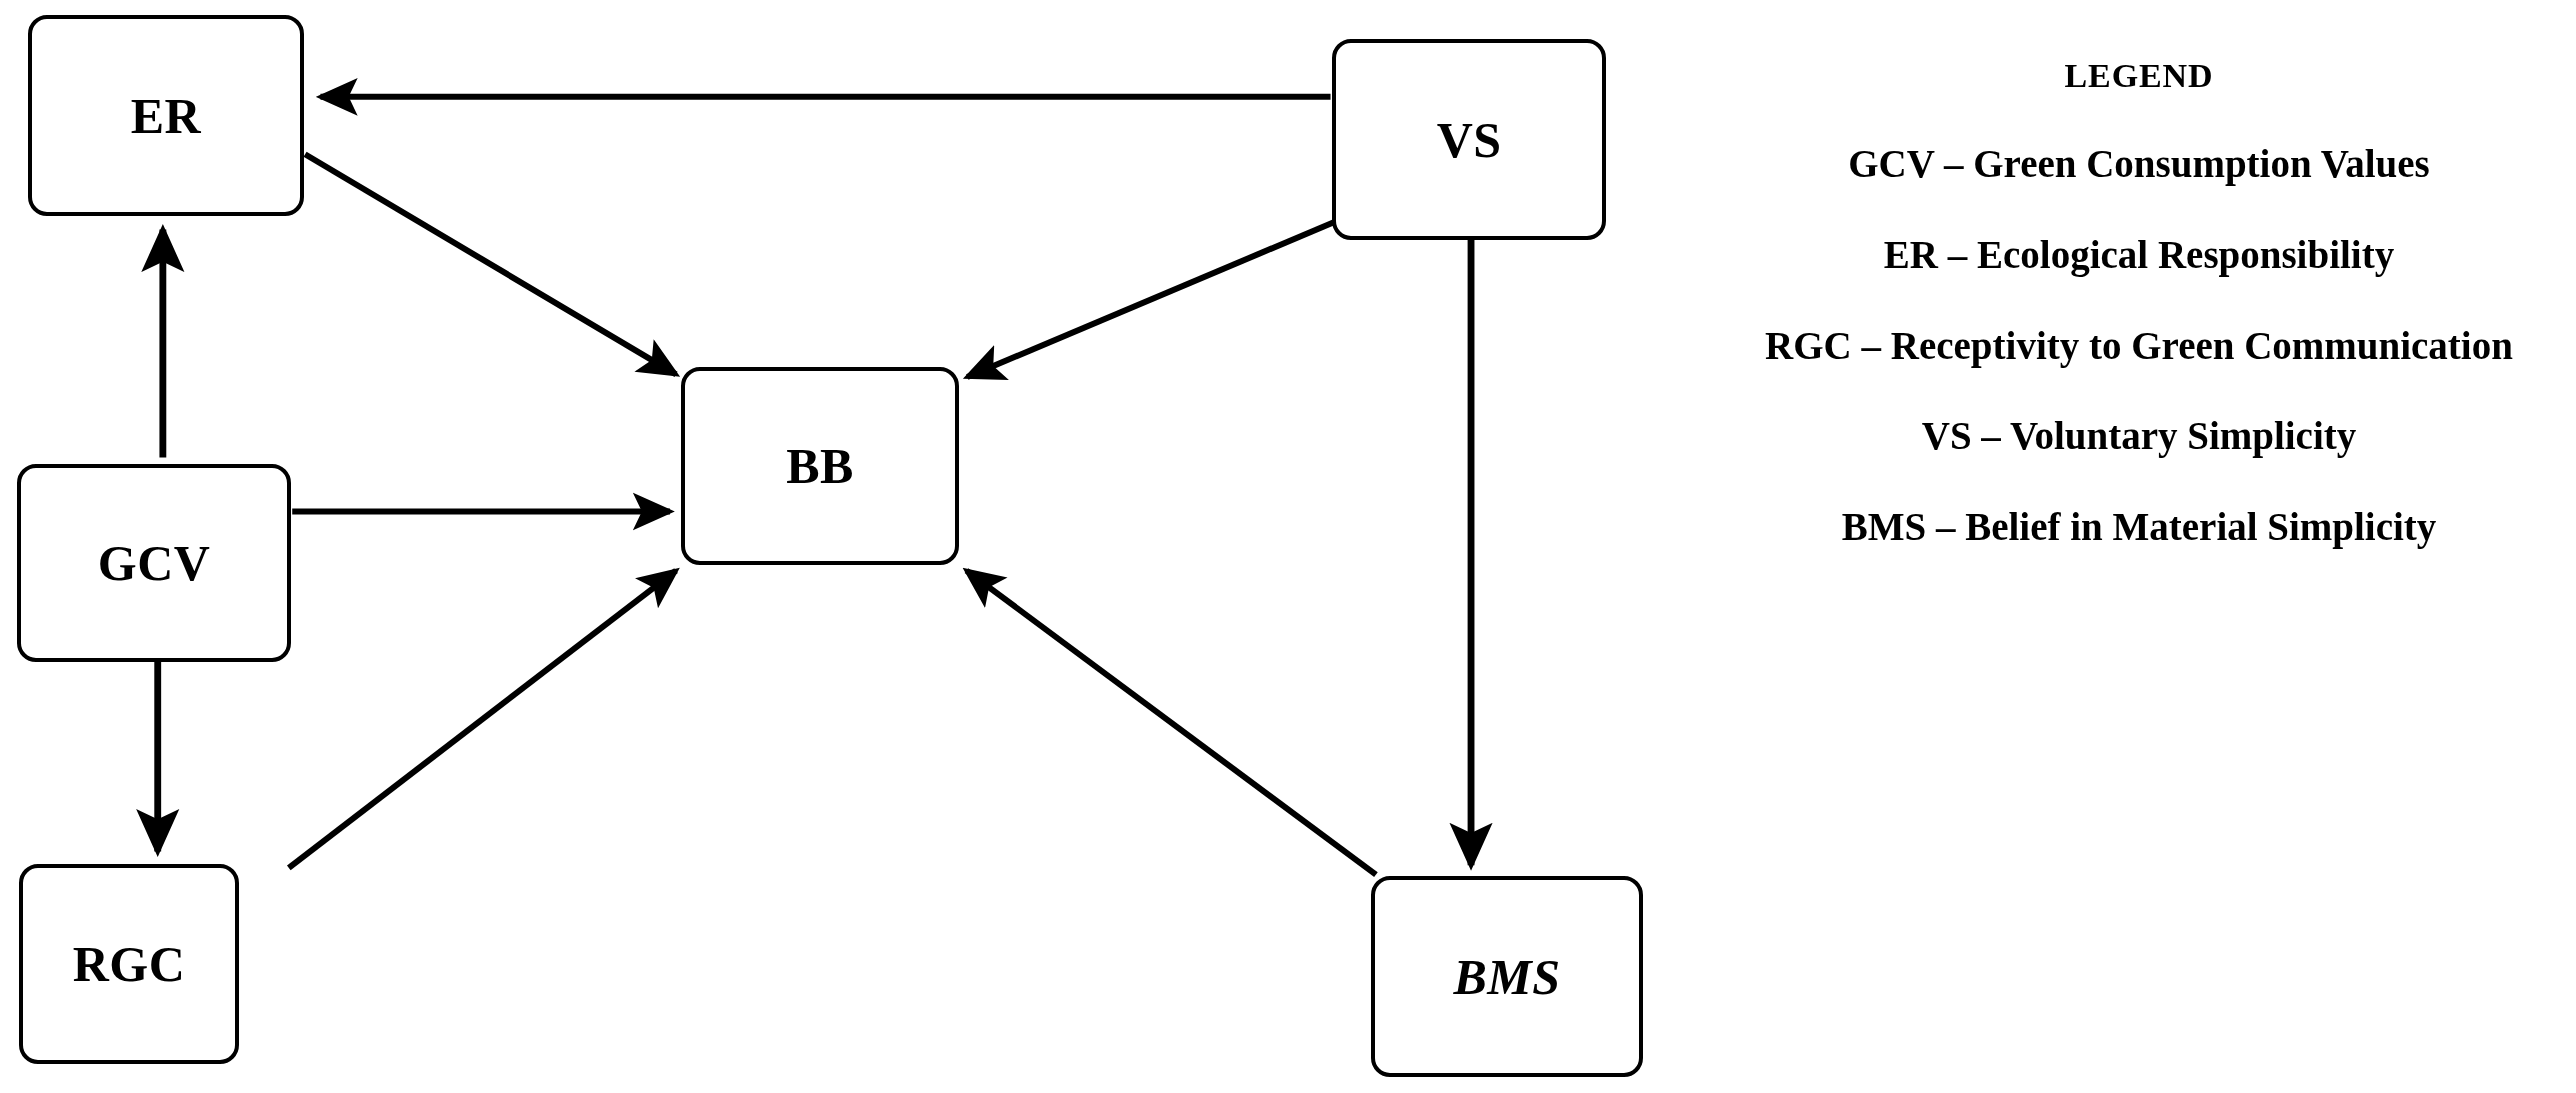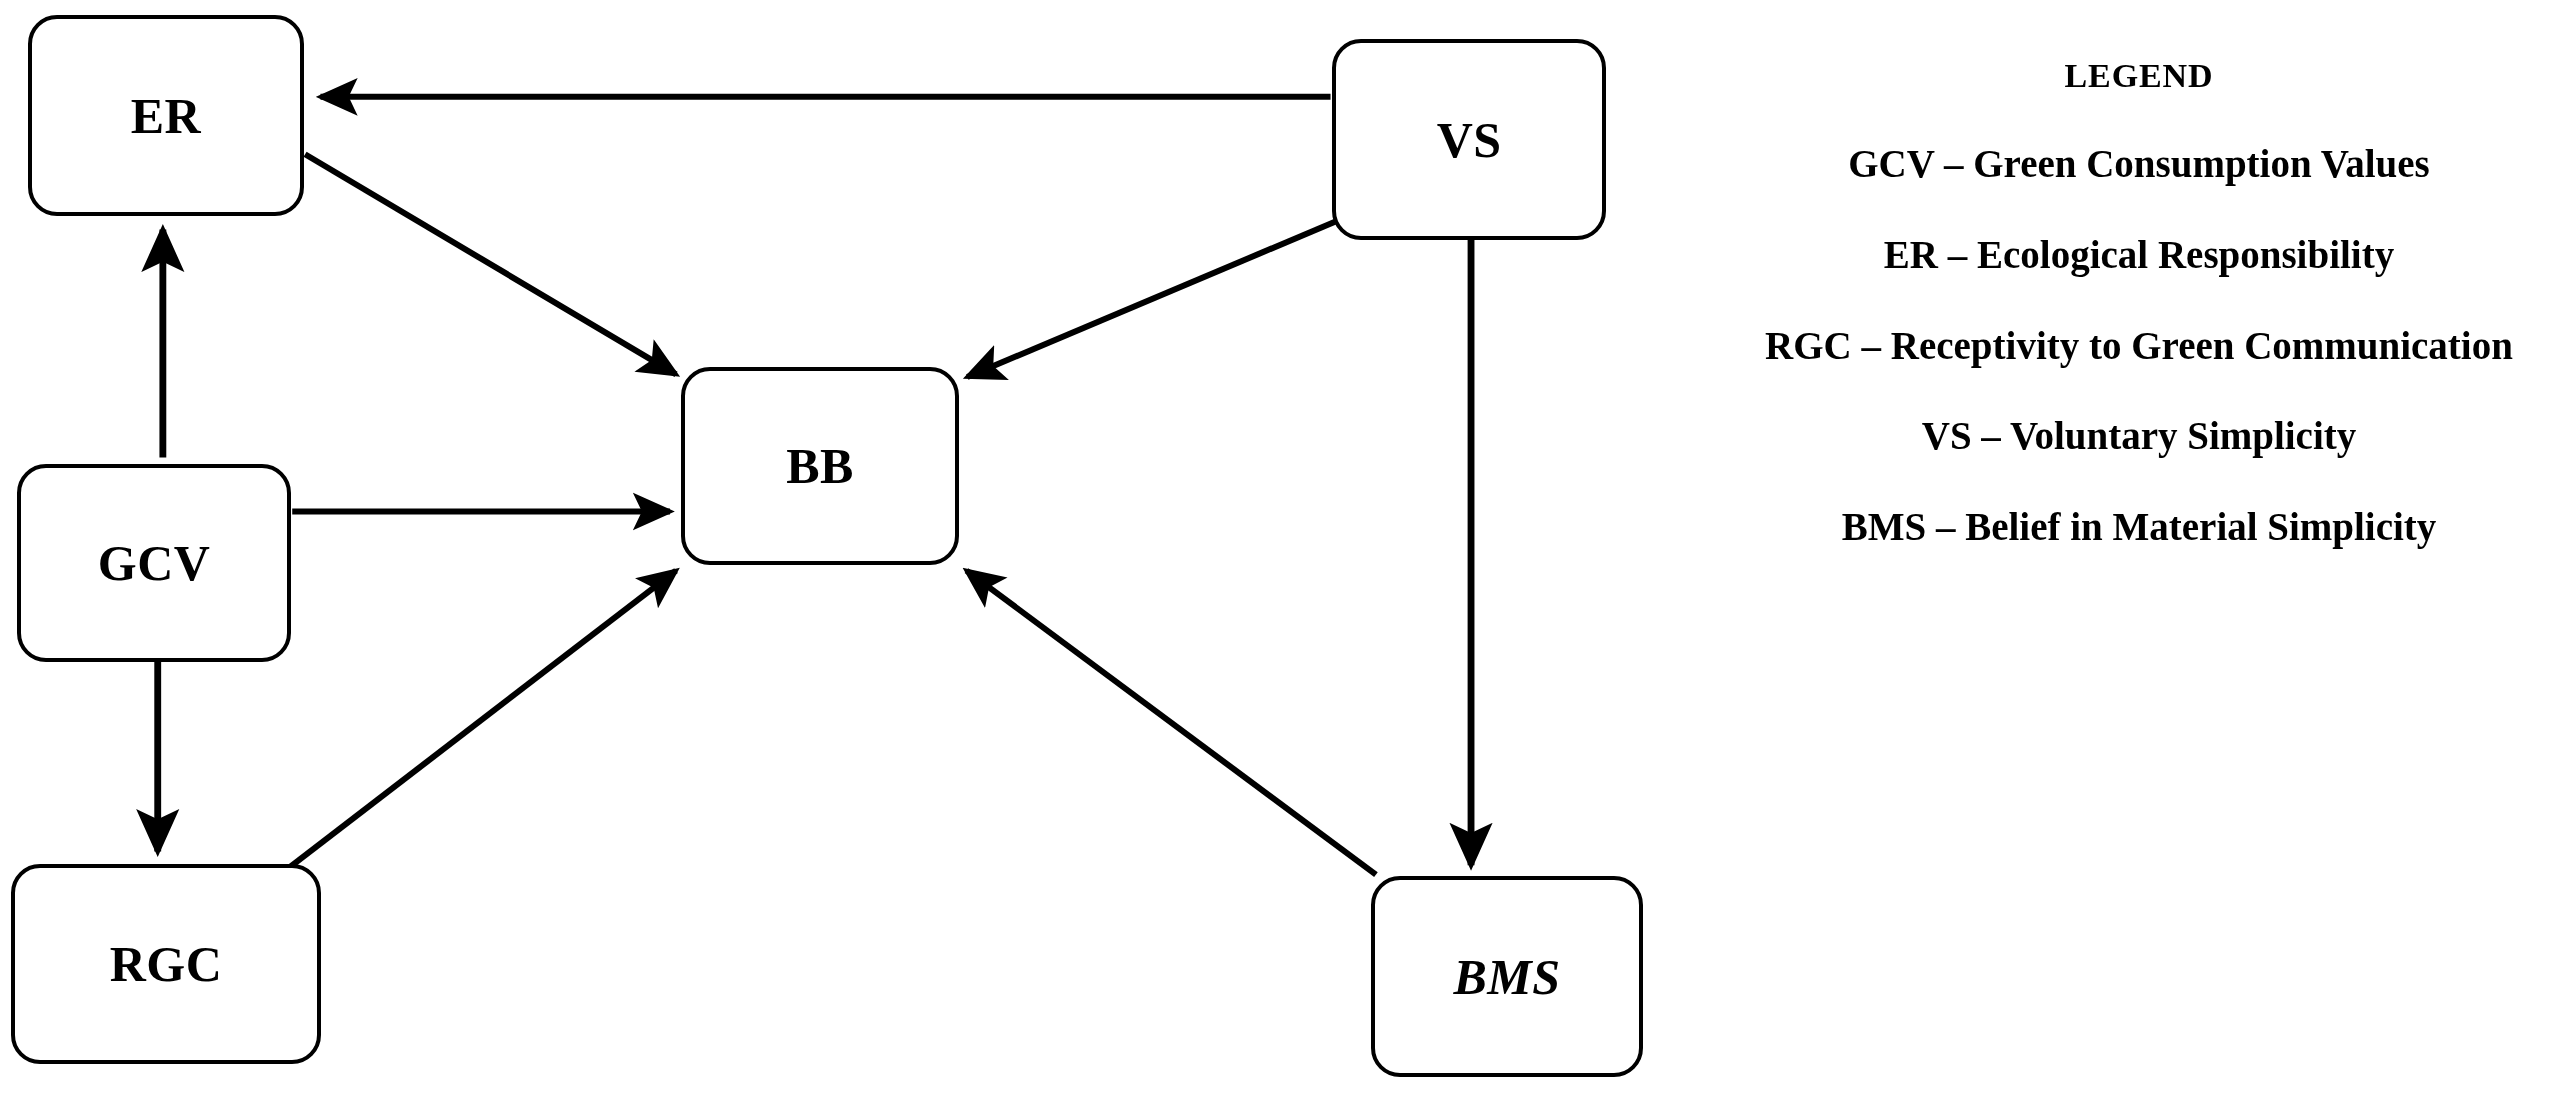--- a/index.html
+++ b/index.html
@@ -32,39 +32,39 @@
     width: 1705px;
     height: 1094px;
   }
 
   
   .node {
     position: absolute;
     box-sizing: border-box;
     background: #ffffff;
     border: 4.3px solid #000000;
-    border-radius: 29px;
+    border-radius: 19px;
     display: flex;
     align-items: center;
     justify-content: center;
     z-index: 5;
   }
   .node-label {
     font-family: "Liberation Serif", "DejaVu Serif", serif;
     font-weight: bold;
     font-size: 50px;
     line-height: 1;
     color: #000000;
     letter-spacing: 0.4px;
     user-select: none;
   }
 
   #node-er   { left: 28px;   top: 15.4px;   width: 276px; height: 201px; }
   #node-gcv  { left: 17px;   top: 464px;  width: 274px; height: 198px; }
-  #node-rgc  { left: 11px;   top: 864px; width: 310px; height: 200px; }
+  #node-rgc  { left: 19px;   top: 864px; width: 220px; height: 200px; }
   #node-bb   { left: 681px;  top: 367px;  width: 278px; height: 198px; }
   #node-vs   { left: 1332px; top: 17px;   width: 274px; height: 201px; margin-top: 22px; }
   #node-bms  { left: 1371px; top: 876px; width: 272px; height: 201px; font-style: italic; }
 
   
   #legend {
     position: absolute;
     left: 1730px;
     top: 26px;
     width: 818px;

